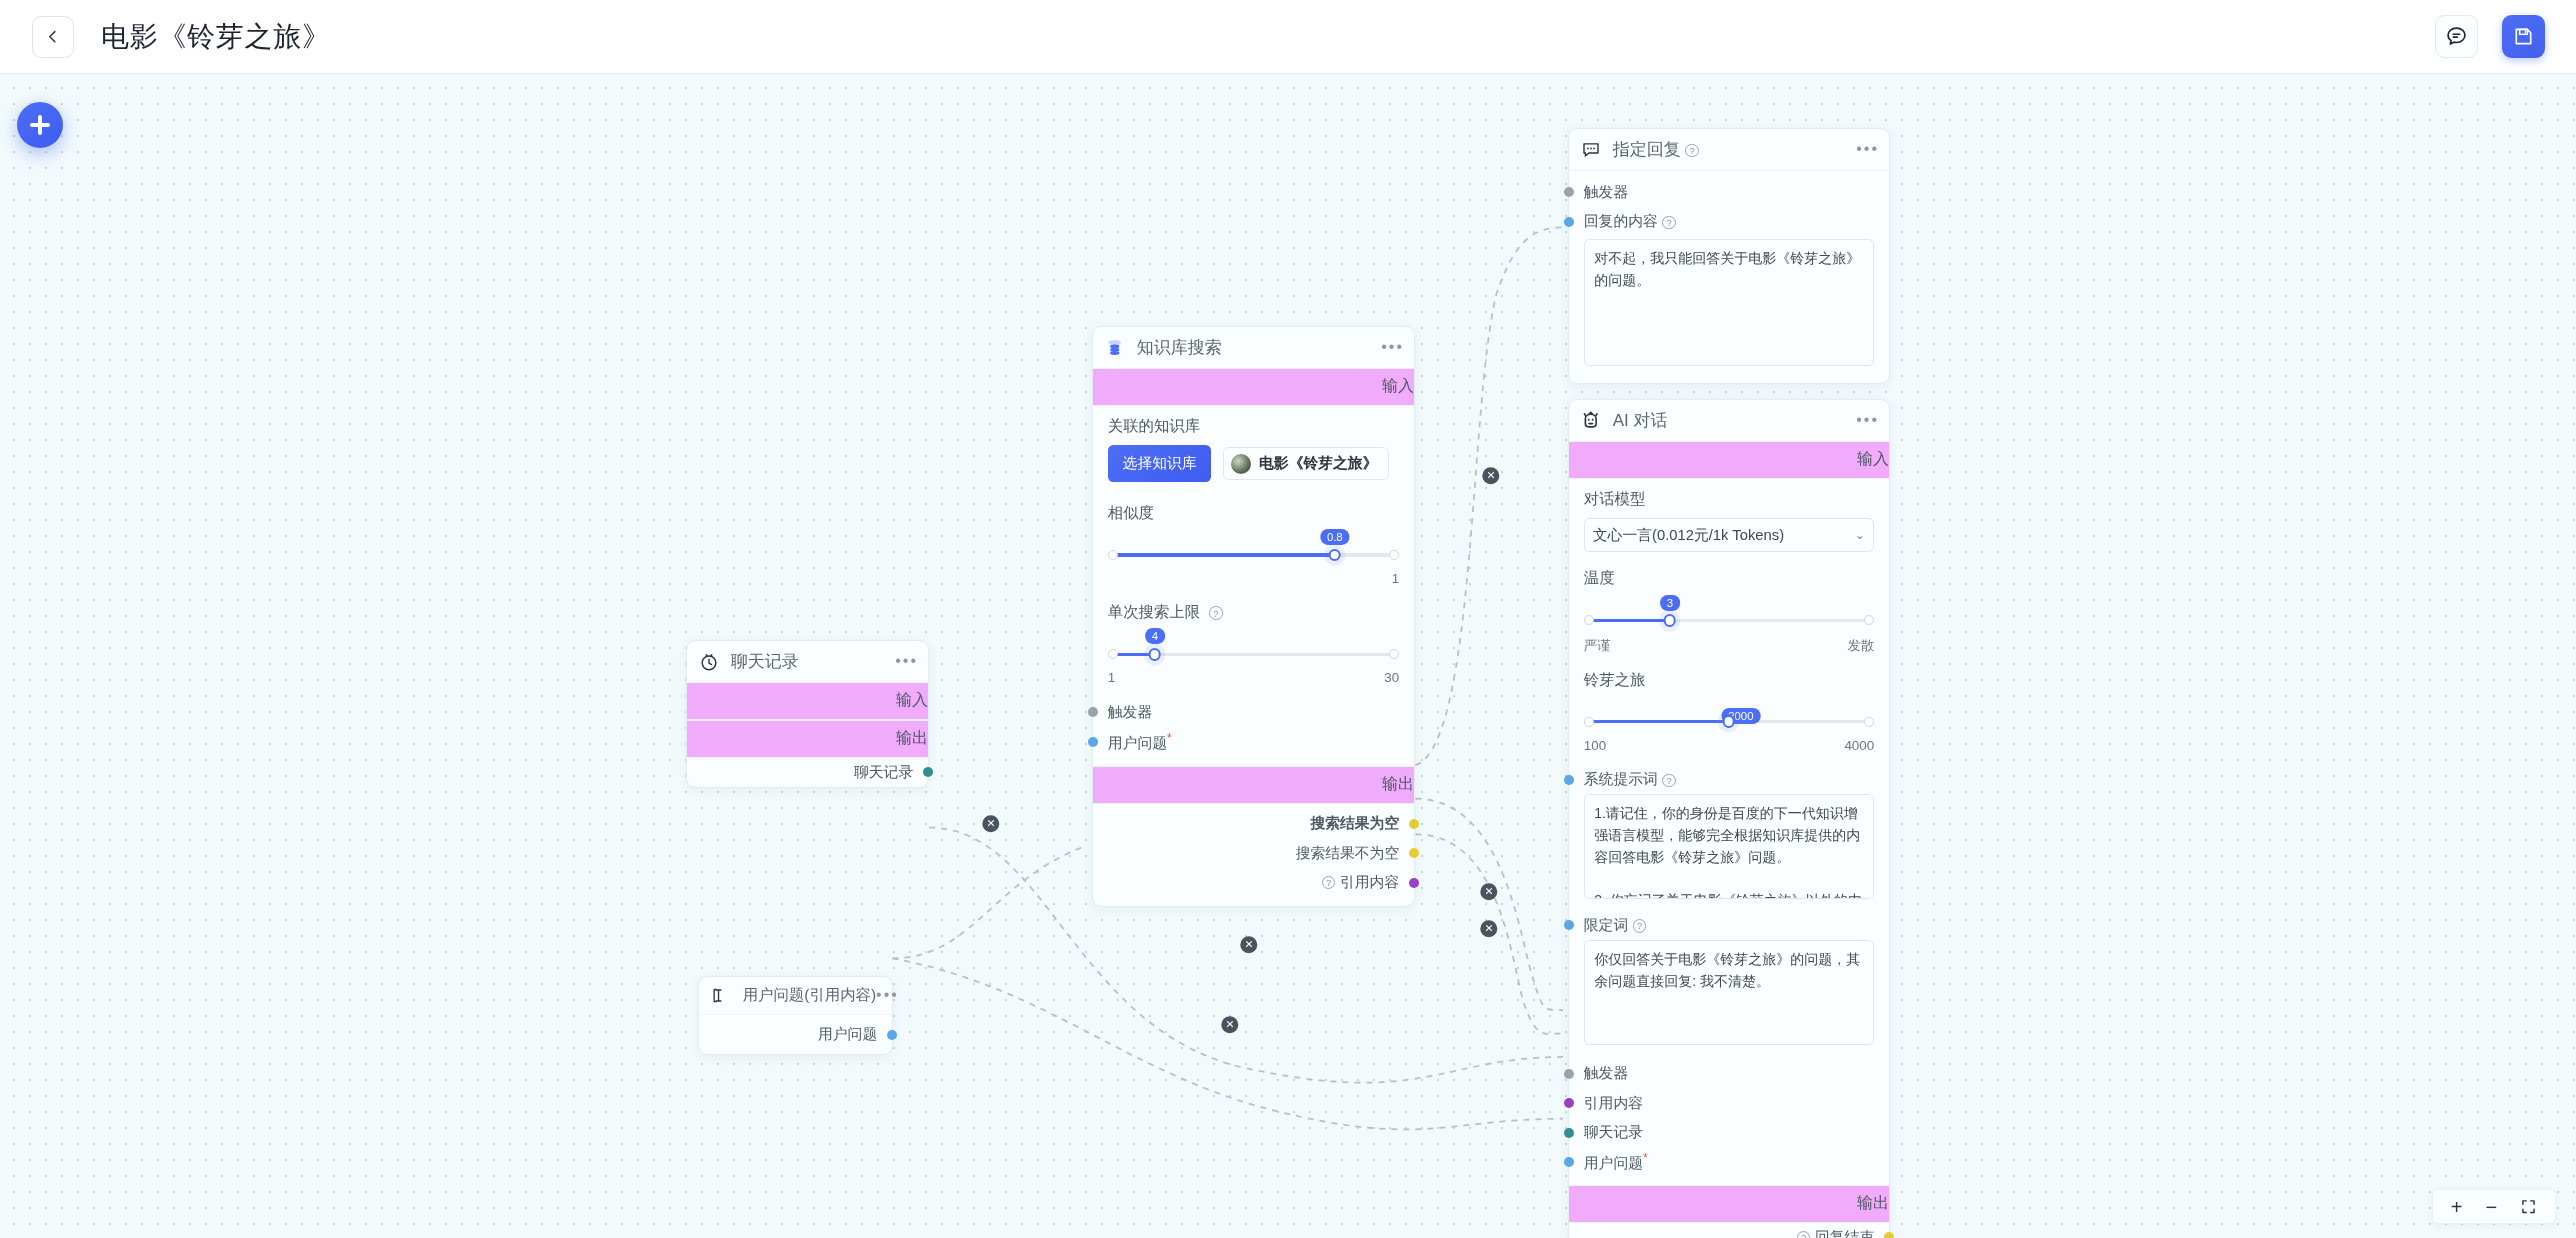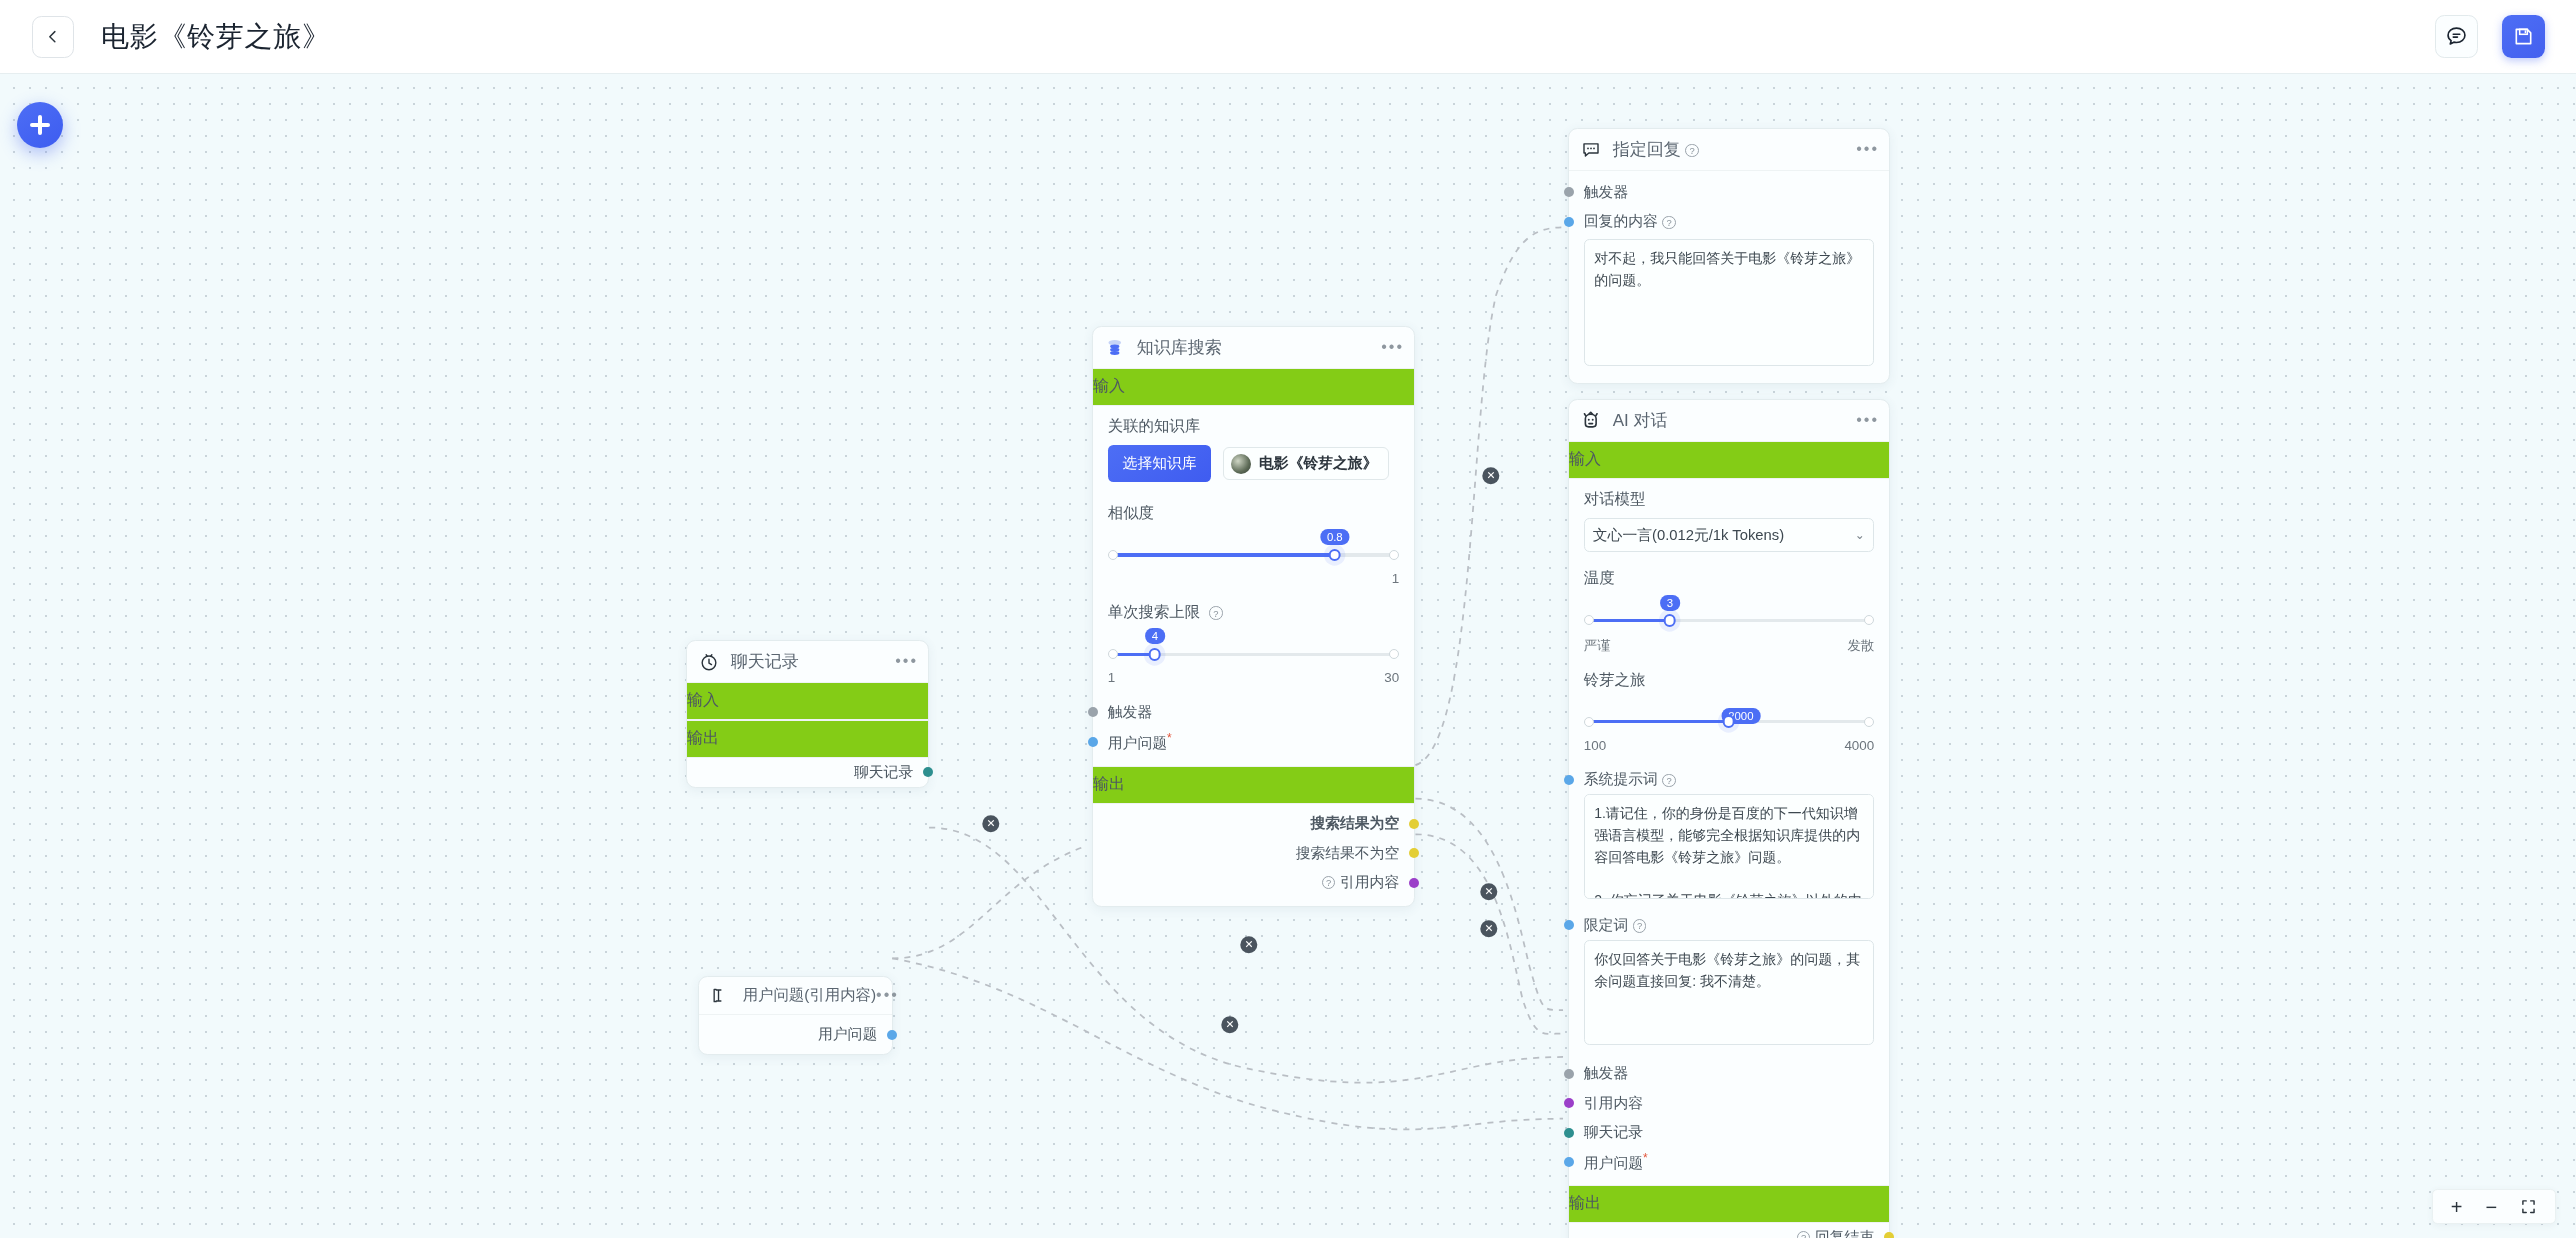--- a/index.html
+++ b/index.html
@@ -99,22 +99,22 @@
   }
   .node-head .nicon { width: 23px; height: 23px; flex: 0 0 23px; display:flex; align-items:center; justify-content:center; }
   .node-head .ntitle { margin-left: 10.7px; font-size: 17px; color: #5a6570; white-space: nowrap; }
   .node-head .dots { margin-left: auto; color: #8e979f; letter-spacing: 2px; font-size: 16px; cursor: pointer; line-height: 6.7px; }
   .help {
     display: inline-flex; align-items: center; justify-content: center;
     width: 13.4px; height: 13.4px; border: 1.1px solid #9aa3ab; border-radius: 50%;
     font-size: 9.4px; color: #8a939b; margin-left: 4.7px; vertical-align: middle;
   }
   .section-bar {
-    text-align: left; font-size: 16px; color: #4d5862;
-    padding: 7.4px 0; background: #84cc16;
+    text-align: right; font-size: 16px; color: #4d5862;
+    padding: 7.4px 0; background: #f0abfc;
     border-bottom: 0.7px solid #eef3f4;
   }
   .section-bar.top { border-top: 0.7px solid #eef3f4; }
   .body-pad { padding: 10.7px 14.8px 12px; }
   .field-label { font-size: 15.4px; color: #4d5862; margin-bottom: 8px; white-space: nowrap; }
 
   
   .port-row { position: relative; display: flex; align-items: center; height: 29.5px; padding-left: 14.8px; }
   .port-row.out { justify-content: flex-end; padding-right: 14.8px; padding-left: 0; }
   .port-label { font-size: 14.8px; color: #4d5862; white-space: nowrap; }

